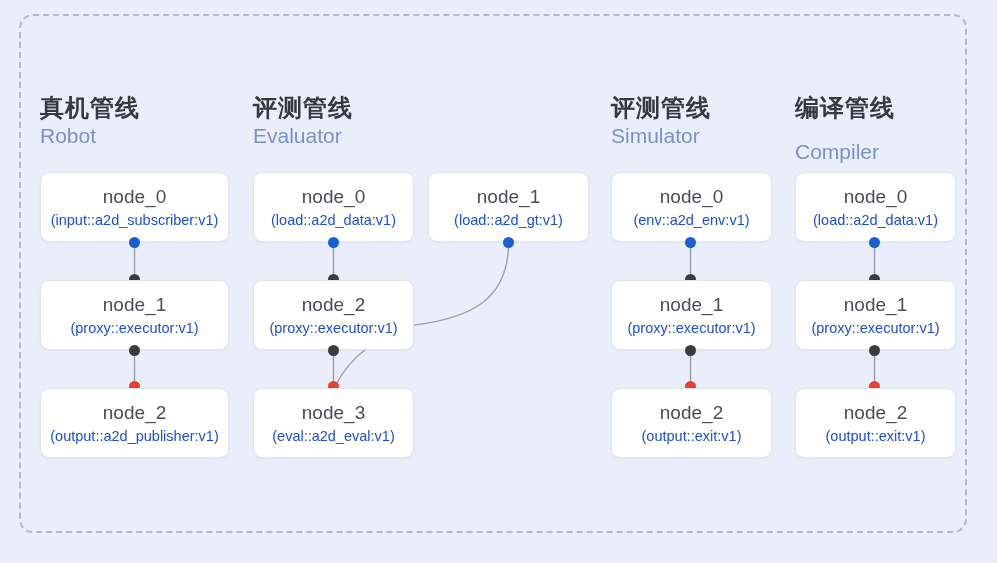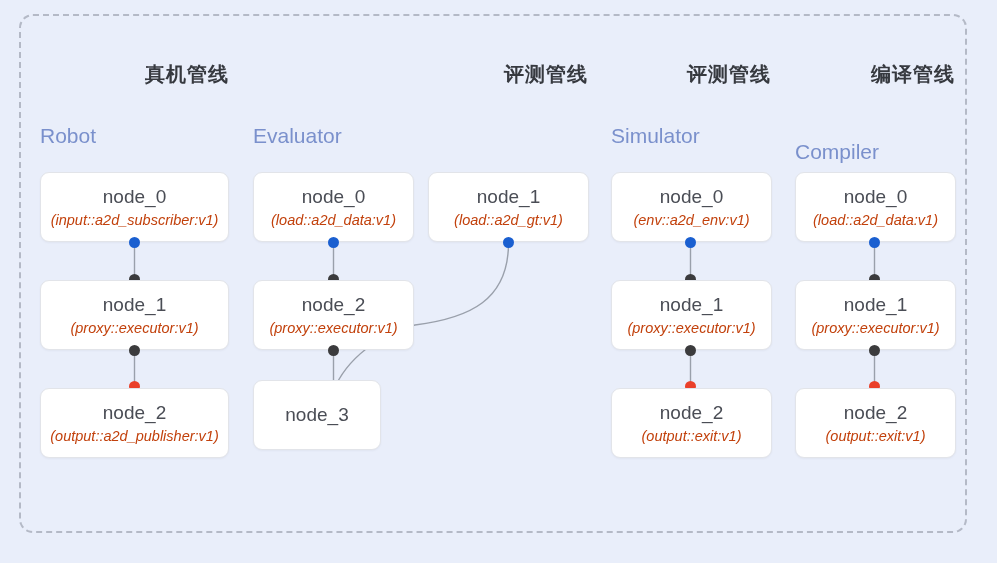--- a/index.html
+++ b/index.html
@@ -24,26 +24,27 @@
     top: 14px;
     width: 948px;
     height: 519px;
     border: 2px dashed #b4b9c6;
     border-radius: 14px;
     box-sizing: border-box;
     background: transparent;
   }
   .col-title-cn {
     position: absolute;
-    text-align: right;
-    font-size: 20px;
+    text-align: left;
+    font-size: 24px;
     font-weight: bold;
     color: #36393f;
     letter-spacing: 1px;
     white-space: nowrap;
+    margin-top: 31px;
   }
   .col-title-en {
     position: absolute;
     text-align: left;
     font-size: 21px;
     font-weight: normal;
     color: #7a90cc;
     white-space: nowrap;
   }
   .node-box {
@@ -58,23 +59,22 @@
     justify-content: center;
     box-shadow: 0 1px 2px rgba(60,64,80,0.05);
   }
   .node-name {
     font-size: 19px;
     color: #4a4d55;
     line-height: 1.45;
   }
   .node-type {
     font-size: 14.5px;
-    color: #c2410c;
+    color: #1d4ed8;
     line-height: 1.45;
-    font-style: italic;
   }
   .port {
     position: absolute;
     width: 11px;
     height: 11px;
     border-radius: 50%;
     box-sizing: border-box;
   }
   .port-out {
     background: #1a5fd0;
@@ -167,22 +167,23 @@
   <div class="port port-out" style="left:503px; top:237px;"></div>
 
   <div class="port port-in-dark" style="left:328px; top:274px;"></div>
   <div class="node-box" style="left:253px; top:280px; width:161px; height:70px;">
     <div class="node-name">node_2</div>
     <div class="node-type">(proxy::executor:v1)</div>
   </div>
   <div class="port port-in-dark" style="left:328px; top:345px;"></div>
 
   <div class="port port-in-red" style="left:328px; top:381px;"></div>
-  <div class="node-box" style="left:253px; top:380px; width:128px; height:70px;">
+  <div class="node-box" style="left:253px; top:388px; width:161px; height:70px;">
     <div class="node-name">node_3</div>
+    <div class="node-type">(eval::a2d_eval:v1)</div>
   </div>
 
   <div class="node-box" style="left:611px; top:172px; width:161px; height:70px;">
     <div class="node-name">node_0</div>
     <div class="node-type">(env::a2d_env:v1)</div>
   </div>
   <div class="port port-out" style="left:685px; top:237px;"></div>
 
   <div class="port port-in-dark" style="left:685px; top:274px;"></div>
   <div class="node-box" style="left:611px; top:280px; width:161px; height:70px;">

